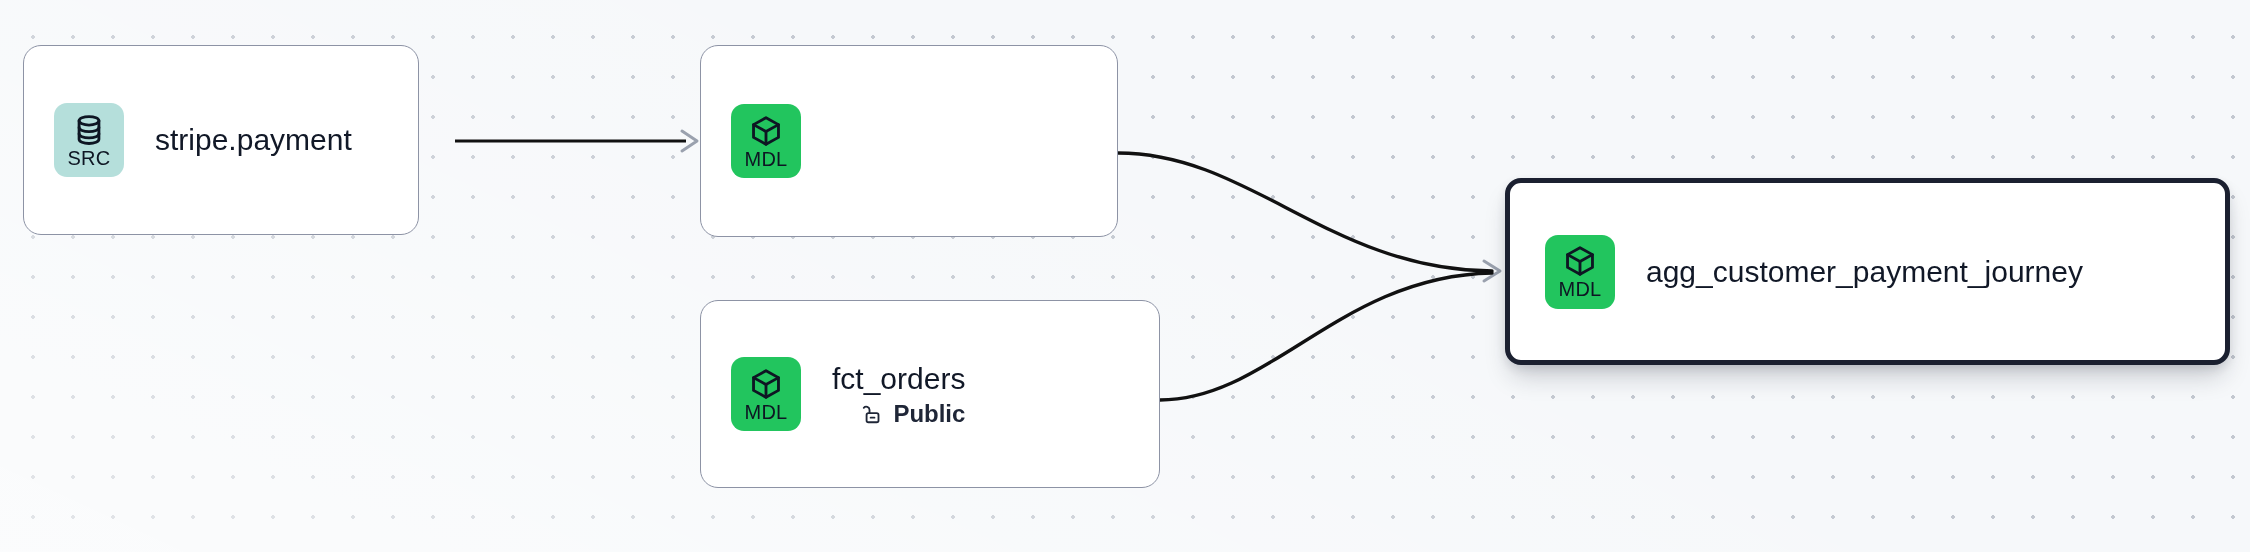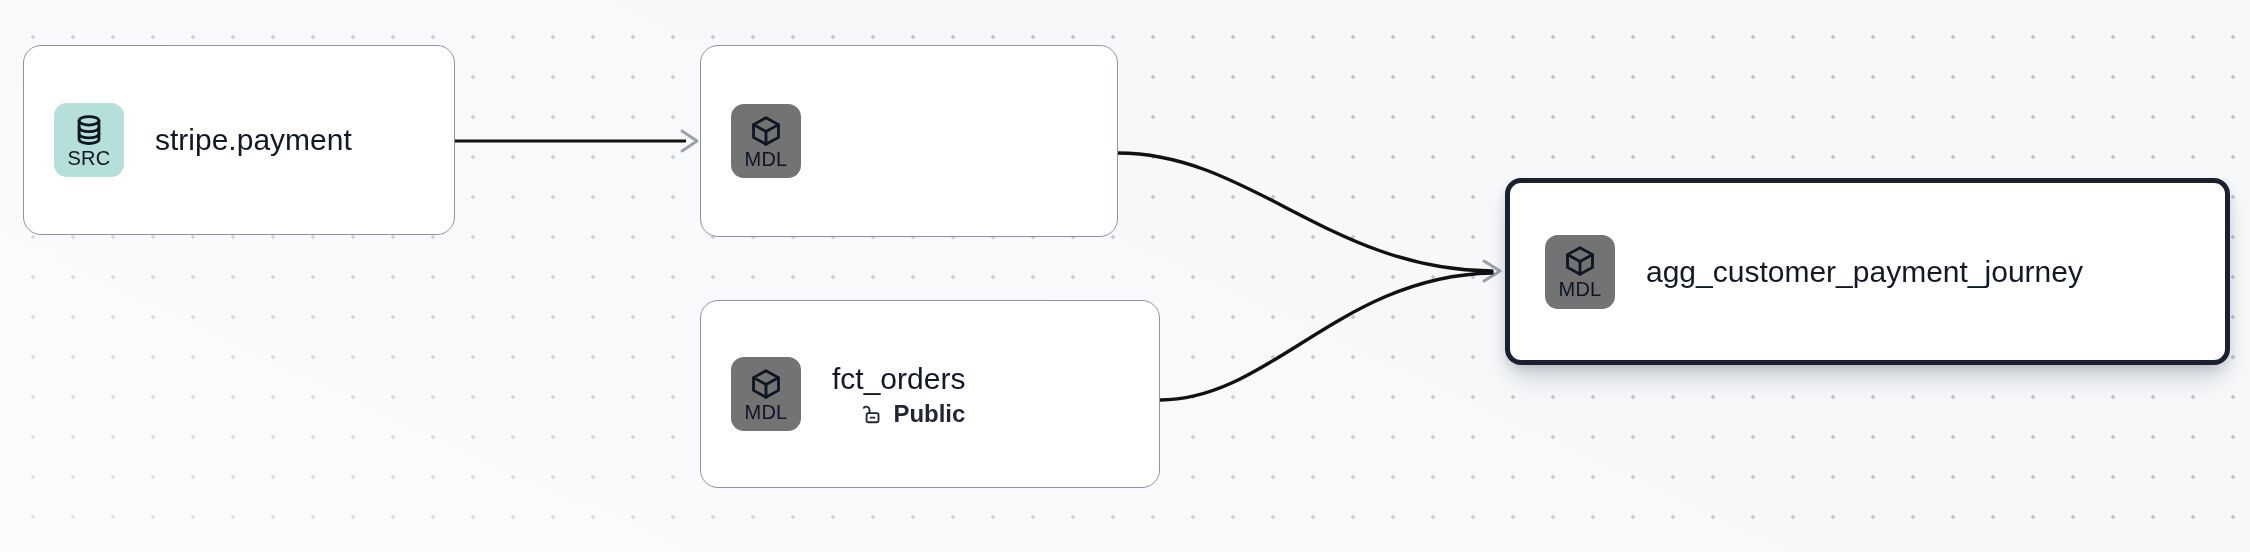--- a/index.html
+++ b/index.html
@@ -65,21 +65,21 @@
     width: 70px;
     height: 74px;
     border-radius: 13px;
     display: flex;
     flex-direction: column;
     align-items: center;
     justify-content: center;
     gap: 1px;
   }
   .badge.src { background: #b5dfdb; }
-  .badge.mdl { background: #737373; }
+  .badge.mdl { background: #22c55e; }
 
   .badge svg { display: block; }
 
   .badge-label {
     font-size: 20px;
     line-height: 20px;
     color: #0e1623;
     letter-spacing: 0.2px;
     font-family: "Liberation Sans", sans-serif;
   }
@@ -107,21 +107,21 @@
     gap: 9px;
     font-size: 24px;
     line-height: 26px;
     color: #1f2637;
     white-space: nowrap;
     font-weight: bold;
   }
   .node-sub svg { display: block; flex: 0 0 auto; }
 
   
-  #node-stripe-payment { left: 23px;   top: 45px;  width: 432px; height: 190px; }
+  #node-stripe-payment { left: 23px;   top: 45px;  width: 396px; height: 190px; }
   #node-stg-payments   { left: 700px;  top: 45px;  width: 418px; height: 192px; }
   #node-fct-orders     { left: 700px;  top: 300px; width: 460px; height: 188px; }
   #node-agg-journey    { left: 1505px; top: 178px; width: 725px; height: 187px; padding-left: 35px; }
 </style>
 </head>
 <body>
 
 <div id="canvas">
 
   <svg id="edge-layer" viewBox="0 0 2250 552" width="2250" height="552" xmlns="http://www.w3.org/2000/svg">

